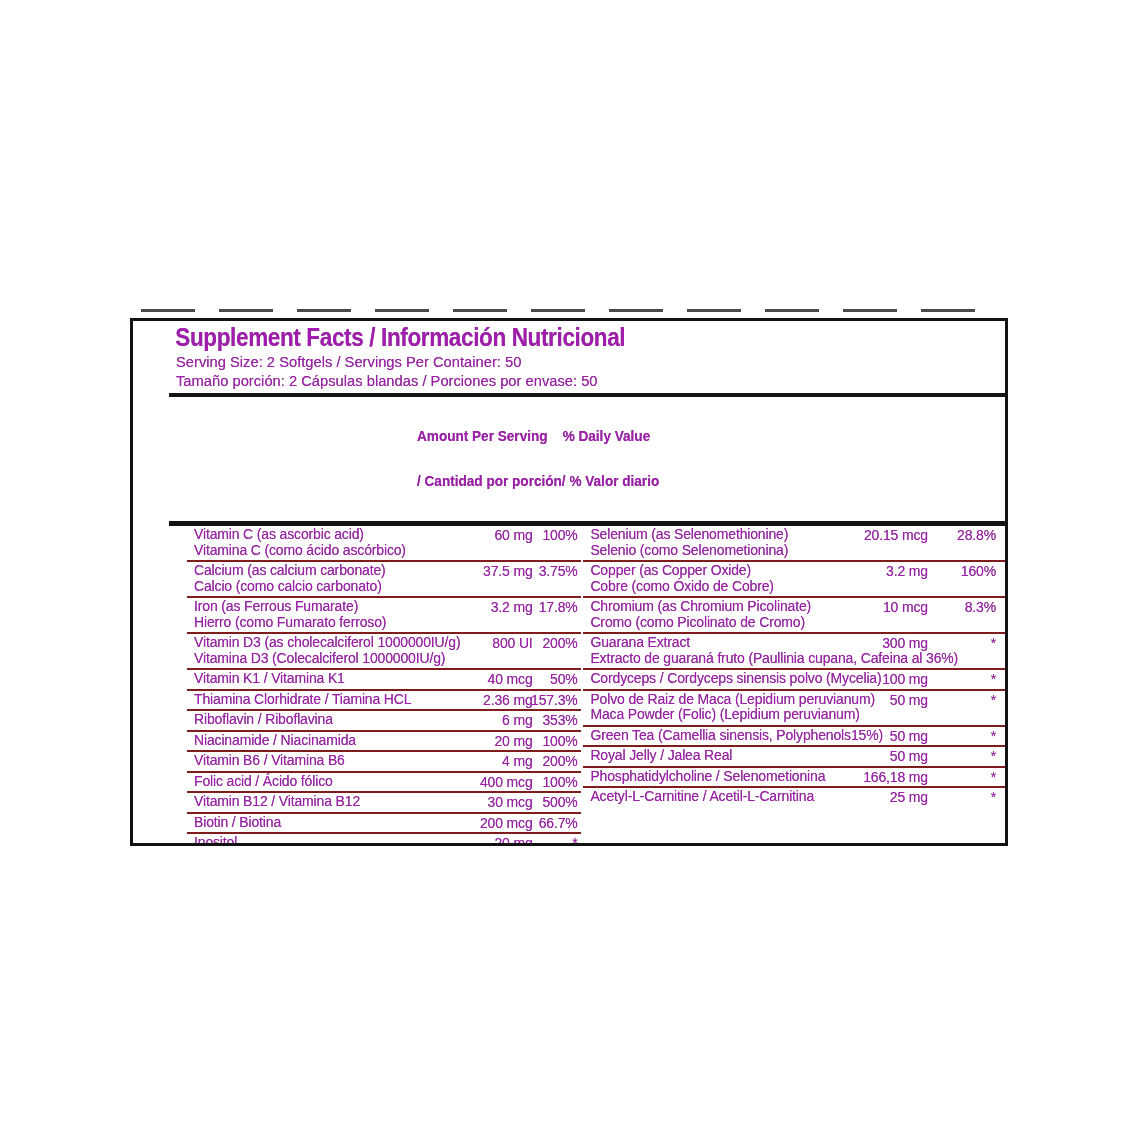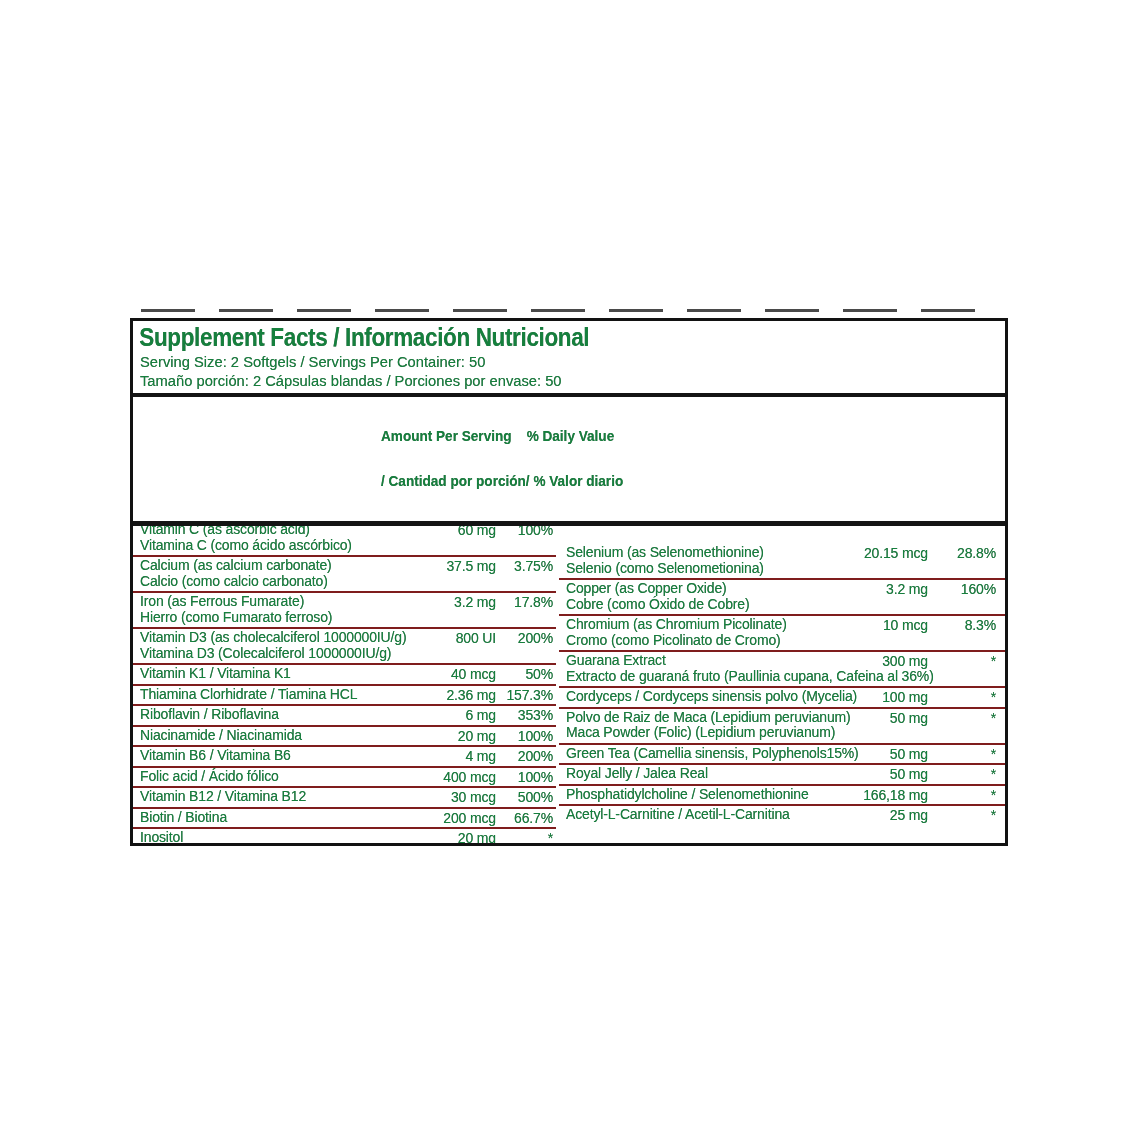--- a/index.html
+++ b/index.html
@@ -14,23 +14,24 @@
   
   .artifact-line {
     position: absolute; left: 141px; top: 309px; width: 858px; height: 3px;
     background: repeating-linear-gradient(90deg, #1d1d1d 0 54px, rgba(0,0,0,0) 54px 78px);
     opacity: .8;
   }
 
   .label-box {
     position: absolute; left: 130px; top: 318px; width: 878px; height: 528px;
     border: 3px solid #121212;
-    color: #15803d;
+    color: #a21caf;
     display: flex; flex-direction: column;
     text-shadow: 0 0 0.5px rgba(20,20,20,.55);
+    padding-left: 36px;
   }
 
   .title {
     font-size: 25px; font-weight: bold; letter-spacing: -0.4px;
     transform: scaleX(0.9); transform-origin: left center;
     padding: 3px 6px 0 7px; line-height: 27px; white-space: nowrap;
   }
   .serving { padding: 1px 6px 3px 7px; }
   .serving div {
     font-size: 15.5px; line-height: 19px; white-space: nowrap;
@@ -40,21 +41,21 @@
   .bar { background: #141414; width: 100%; }
   .bar.b1 { height: 4px; }
   .bar.b2 { height: 5px; }
 
   .col-header {
     padding: 2px 0 2px 248px; font-weight: bold; font-size: 14px;
     line-height: 15px; white-space: pre;
   }
   .col-header div { transform: scaleX(0.97); transform-origin: left center; white-space: pre; }
 
-  .main { flex: 1; display: flex; align-items: center; overflow: hidden; }
+  .main { flex: 1; display: flex; align-items: flex-start; overflow: hidden; margin-left: 18px; }
   .col { display: flex; flex-direction: column; }
   .col-left  { width: 423px; }
   .divider   { width: 3px; background: #141414; }
   .col-right { flex: 1; }
 
   .rows { flex: 1; display: flex; flex-direction: column; }
   .row {
     position: relative; flex: 1 0 auto;
     padding: 1px 4px 2px 7px;
     border-top: 2px solid #7f1d1d;
@@ -62,21 +63,21 @@
   .rows .row:first-child { border-top: none; }
 
   .nm { font-size: 14px; line-height: 15.5px; letter-spacing: -0.15px; white-space: nowrap; }
   .col-left  .nm1 { padding-right: 100px; }
   .col-right .nm1 { padding-right: 118px; }
 
   .amt, .dv {
     position: absolute; top: 2px; font-size: 14px; line-height: 15.5px;
     text-align: right; letter-spacing: -0.15px; white-space: nowrap;
   }
-  .col-left  .amt { right: 60px; width: 95px; }
+  .col-left  .amt { right: 48px; width: 95px; }
   .col-left  .dv  { right: 3px;  width: 54px; }
   .col-right .amt { right: 77px; width: 95px; }
   .col-right .dv  { right: 9px;  width: 52px; }
 </style>
 </head>
 <body>
 
 <div class="stage">
 
   <div class="artifact-line"></div>
@@ -218,21 +219,21 @@
               <div class="nm nm1">Green Tea (Camellia sinensis, Polyphenols15%)</div>
               <span class="amt">50 mg</span>
               <span class="dv">*</span>
             </div>
             <div class="row">
               <div class="nm nm1">Royal Jelly / Jalea Real</div>
               <span class="amt">50 mg</span>
               <span class="dv">*</span>
             </div>
             <div class="row">
-              <div class="nm nm1">Phosphatidylcholine / Selenomethionine</div>
+              <div class="nm nm1">Phosphatidylcholine / Selenometionina</div>
               <span class="amt">166,18 mg</span>
               <span class="dv">*</span>
             </div>
             <div class="row">
               <div class="nm nm1">Acetyl-L-Carnitine / Acetil-L-Carnitina</div>
               <span class="amt">25 mg</span>
               <span class="dv">*</span>
             </div>
           </div>
 

